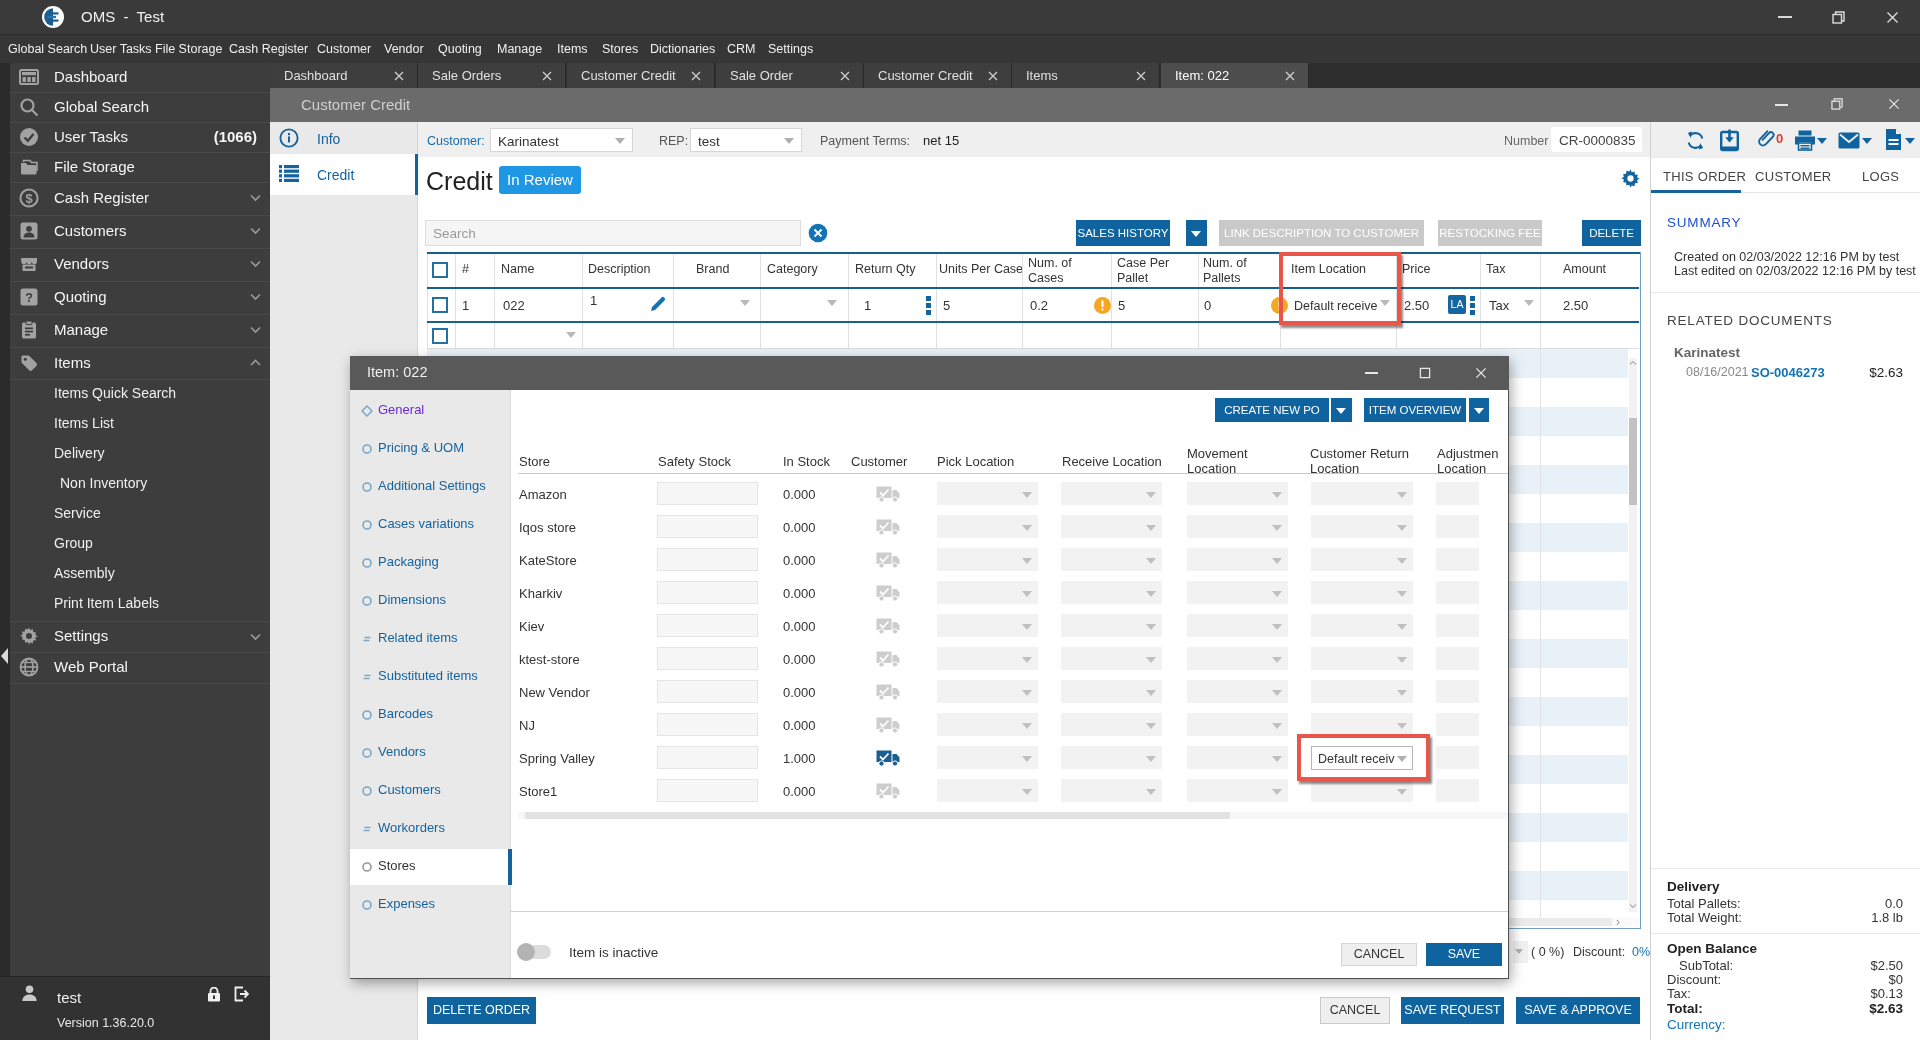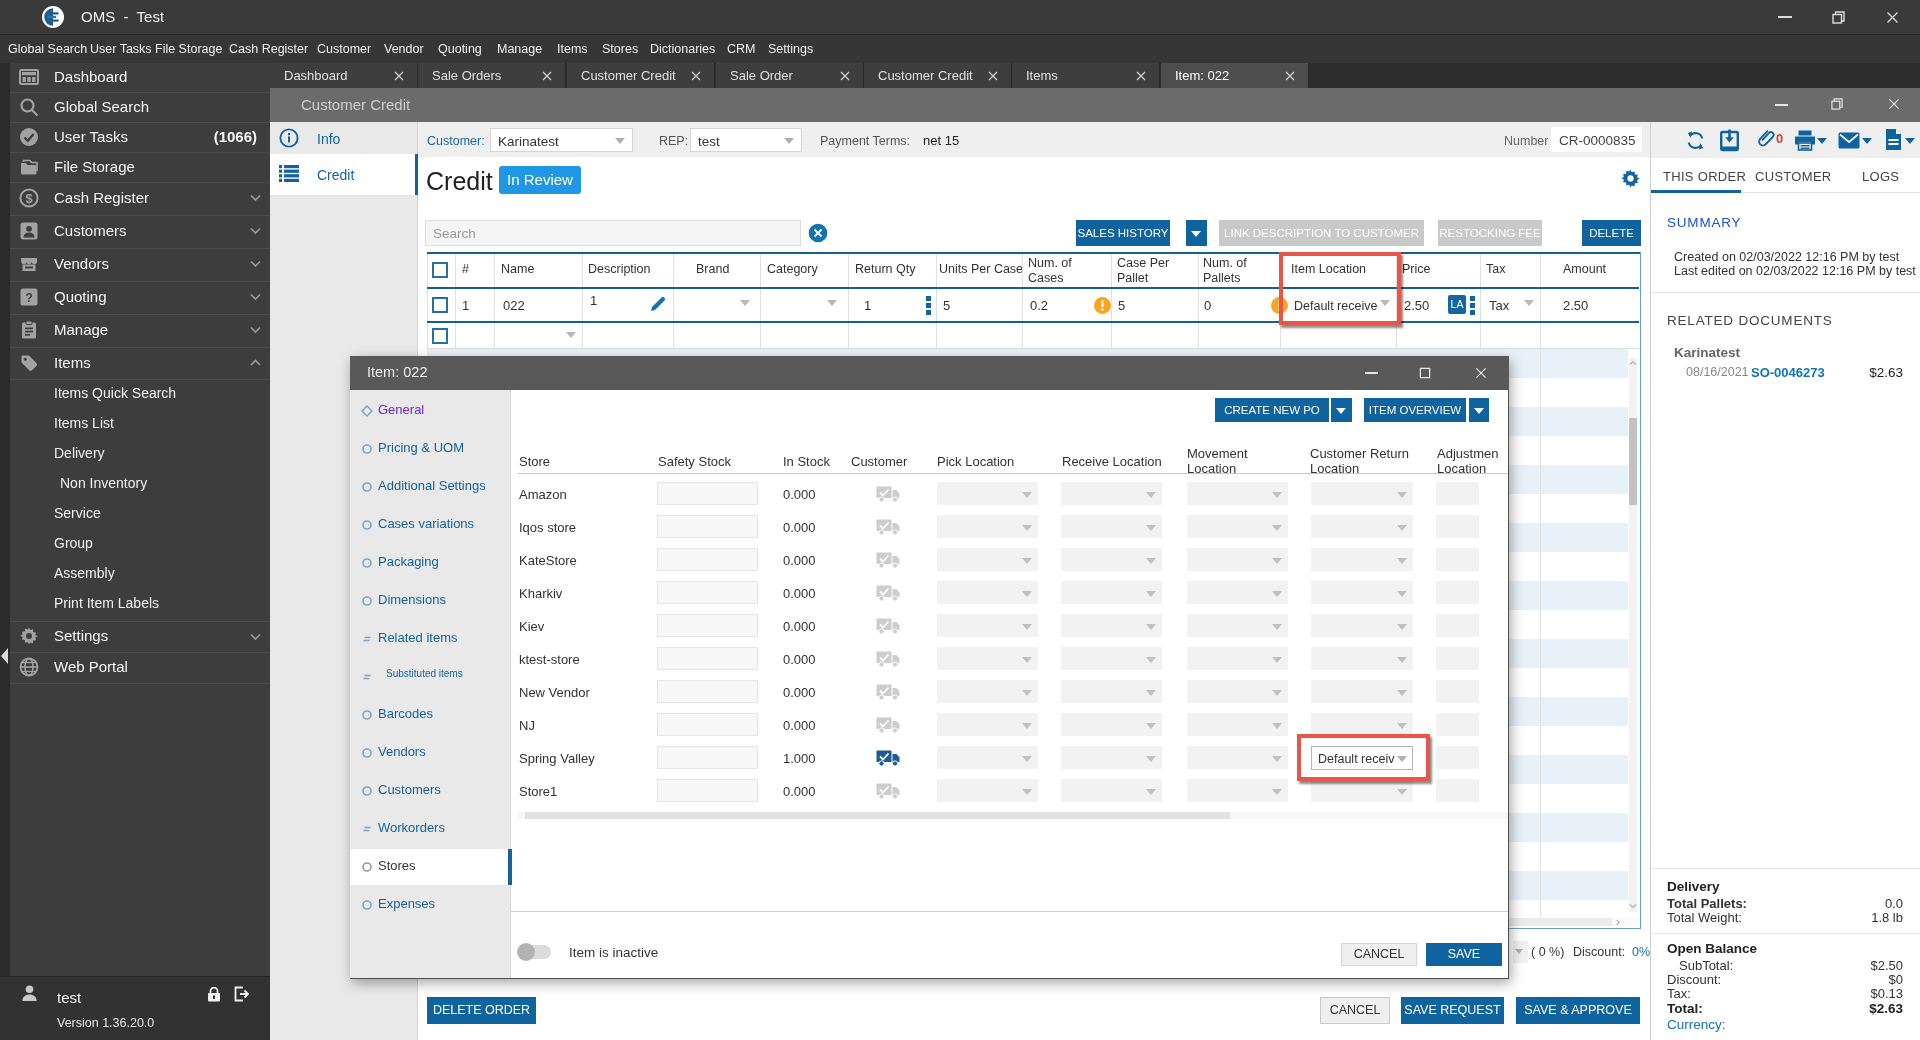--- a/index.html
+++ b/index.html
@@ -298,21 +298,21 @@
 <div style="position:absolute;left:1674px;top:250px;font-size:12.5px;color:#333;font-weight:400;white-space:nowrap;">Created on 02/03/2022 12:16 PM by test</div>
 <div style="position:absolute;left:1674px;top:264px;font-size:12.5px;color:#333;font-weight:400;white-space:nowrap;">Last edited on 02/03/2022 12:16 PM by test</div>
 <div style="position:absolute;left:1651px;top:292px;width:269px;height:1px;background:#e8e8e8;"></div>
 <div style="position:absolute;left:1667px;top:313px;font-size:13.5px;color:#444;font-weight:400;white-space:nowrap;letter-spacing:0.8px;">RELATED DOCUMENTS</div>
 <div style="position:absolute;left:1674px;top:345px;font-size:13.5px;color:#666;font-weight:700;white-space:nowrap;">Karinatest</div>
 <div style="position:absolute;left:1686px;top:365px;font-size:12.5px;color:#888;font-weight:400;white-space:nowrap;">08/16/2021</div>
 <div style="position:absolute;left:1751px;top:365px;font-size:13px;color:#1374b4;font-weight:700;white-space:nowrap;">SO-0046273</div>
 <div style="position:absolute;right:17px;top:365px;font-size:13.5px;color:#222;font-weight:400;white-space:nowrap;">$2.63</div>
 <div style="position:absolute;left:1651px;top:868px;width:269px;height:1px;background:#e8e8e8;"></div>
 <div style="position:absolute;left:1667px;top:879px;font-size:13.5px;color:#222;font-weight:700;white-space:nowrap;">Delivery</div>
-<div style="position:absolute;left:1667px;top:896px;font-size:13px;color:#333;font-weight:700;white-space:nowrap;">Total Pallets:</div>
+<div style="position:absolute;left:1667px;top:896px;font-size:13px;color:#333;font-weight:400;white-space:nowrap;">Total Pallets:</div>
 <div style="position:absolute;right:17px;top:896px;font-size:13px;color:#333;font-weight:400;white-space:nowrap;">0.0</div>
 <div style="position:absolute;left:1667px;top:910px;font-size:13px;color:#333;font-weight:400;white-space:nowrap;">Total Weight:</div>
 <div style="position:absolute;right:17px;top:910px;font-size:13px;color:#333;font-weight:400;white-space:nowrap;">1.8 lb</div>
 <div style="position:absolute;left:1651px;top:933px;width:269px;height:1px;background:#e8e8e8;"></div>
 <div style="position:absolute;left:1667px;top:941px;font-size:13.5px;color:#222;font-weight:700;white-space:nowrap;">Open Balance</div>
 <div style="position:absolute;left:1667px;top:958px;font-size:13px;color:#333;font-weight:400;white-space:nowrap;margin-left:12px;">SubTotal:</div>
 <div style="position:absolute;right:17px;top:958px;font-size:13px;color:#333;font-weight:400;white-space:nowrap;">$2.50</div>
 <div style="position:absolute;left:1667px;top:972px;font-size:13px;color:#333;font-weight:400;white-space:nowrap;">Discount:</div>
 <div style="position:absolute;right:17px;top:972px;font-size:13px;color:#333;font-weight:400;white-space:nowrap;">$0</div>
 <div style="position:absolute;left:1667px;top:986px;font-size:13px;color:#333;font-weight:400;white-space:nowrap;">Tax:</div>
@@ -485,21 +485,21 @@
     <circle cx="6" cy="6" r="4" fill="none" stroke="#7aa7c7" stroke-width="1.6"></circle>
   </svg>
 <div style="position:absolute;left:378px;top:592px;font-size:13px;color:#15639e;font-weight:400;white-space:nowrap;">Dimensions</div>
 <svg style="position:absolute;left:361px;top:633px;" width="12" height="12" viewBox="0 0 12 12">
     <path d="M3.5 4.5 h6 M2.5 7.5 h6" stroke="#7aa7c7" stroke-width="1.5"></path>
   </svg>
 <div style="position:absolute;left:378px;top:630px;font-size:13px;color:#15639e;font-weight:400;white-space:nowrap;">Related items</div>
 <svg style="position:absolute;left:361px;top:671px;" width="12" height="12" viewBox="0 0 12 12">
     <path d="M3.5 4.5 h6 M2.5 7.5 h6" stroke="#7aa7c7" stroke-width="1.5"></path>
   </svg>
-<div style="position:absolute;left:378px;top:668px;font-size:10px;color:#15639e;font-weight:400;white-space:nowrap;margin-left:8px;">Substituted items</div>
+<div style="position:absolute;left:378px;top:668px;font-size:13px;color:#15639e;font-weight:400;white-space:nowrap;">Substituted items</div>
 <svg style="position:absolute;left:361px;top:709px;" width="12" height="12" viewBox="0 0 12 12">
     <circle cx="6" cy="6" r="4" fill="none" stroke="#7aa7c7" stroke-width="1.6"></circle>
   </svg>
 <div style="position:absolute;left:378px;top:706px;font-size:13px;color:#15639e;font-weight:400;white-space:nowrap;">Barcodes</div>
 <svg style="position:absolute;left:361px;top:747px;" width="12" height="12" viewBox="0 0 12 12">
     <circle cx="6" cy="6" r="4" fill="none" stroke="#7aa7c7" stroke-width="1.6"></circle>
   </svg>
 <div style="position:absolute;left:378px;top:744px;font-size:13px;color:#15639e;font-weight:400;white-space:nowrap;">Vendors</div>
 <svg style="position:absolute;left:361px;top:785px;" width="12" height="12" viewBox="0 0 12 12">
     <circle cx="6" cy="6" r="4" fill="none" stroke="#7aa7c7" stroke-width="1.6"></circle>

